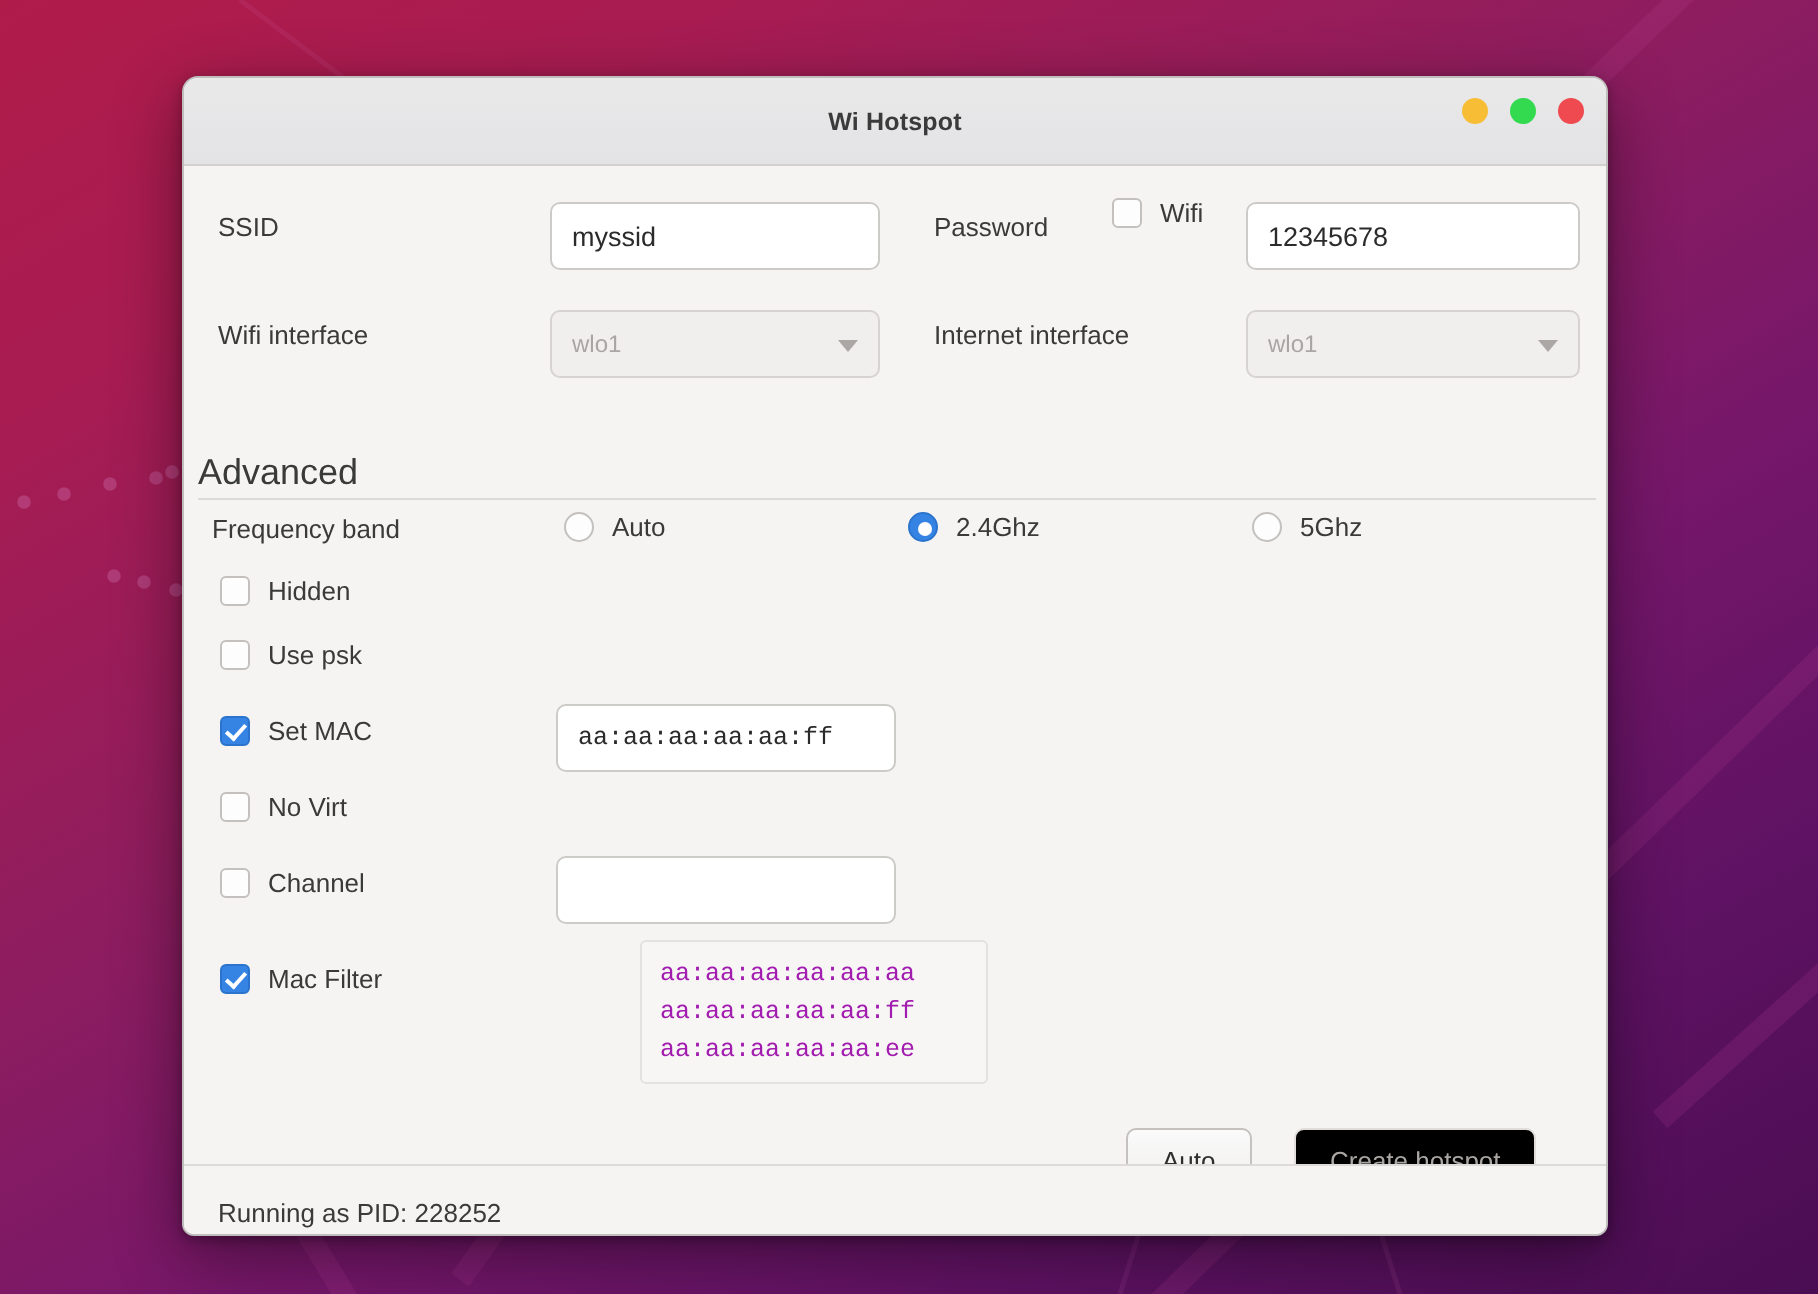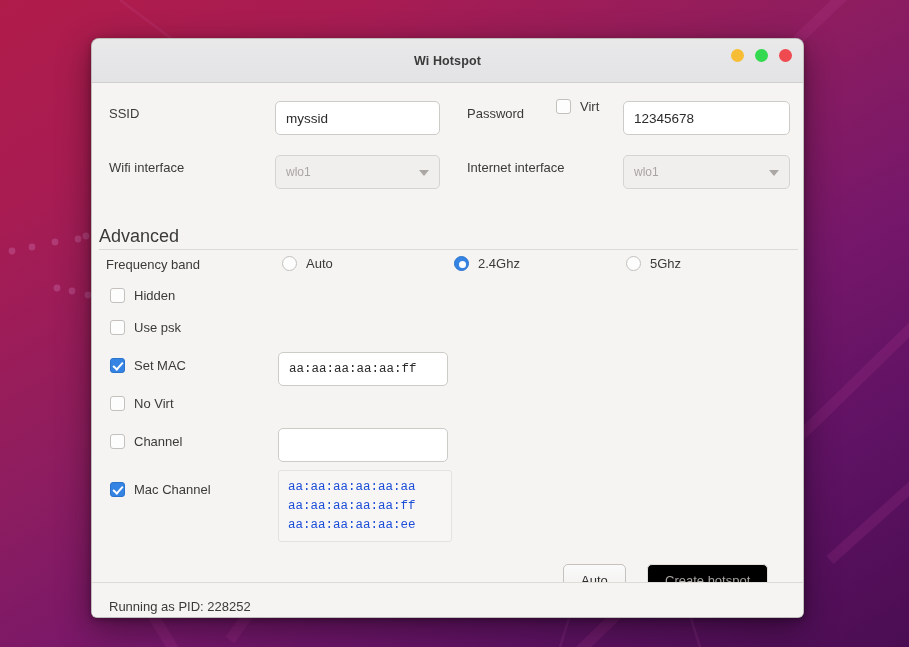--- a/index.html
+++ b/index.html
@@ -118,25 +118,26 @@
   }
   .cklabel { font-size: 13px; color: #3a3a38; margin-left: 9px; white-space: nowrap; }
 
   .ta {
     position: absolute;
     background: #f7f6f5;
     border: 1px solid #e4e2df;
     border-radius: 3px;
     font-family: "Liberation Mono", monospace;
     font-size: 12.5px;
-    color: #1d4ed8;
+    color: #a21caf;
     line-height: 19px;
     padding: 7px 9px;
     white-space: pre;
     overflow: hidden;
+    margin-left: 42px;
   }
 
   .btn {
     font-family: "Liberation Sans", sans-serif;
     font-size: 13px;
     height: 33px;
     padding: 0 17px;
     border-radius: 5px;
     border: 1px solid #c4c1be;
     background: linear-gradient(#fafafa, #efeeec);
@@ -207,21 +208,21 @@
       <div class="row" style="left:17px; top:23px;">
         <span class="lbl">SSID</span>
       </div>
       <input class="tf" style="position: absolute; left: 183px; top: 18px; width: 165px;" value="myssid">
 
       <div class="row" style="left:375px; top:23px;">
         <span class="lbl">Password</span>
       </div>
       <div class="row" style="left:464px; top:16px;">
         <span class="ck"></span>
-        <span class="cklabel">Virt</span>
+        <span class="cklabel">Wifi</span>
       </div>
       <input class="tf" style="position: absolute; left: 531px; top: 18px; width: 167px;" value="12345678">
 
       <div class="row" style="left:17px; top:77px;">
         <span class="lbl">Wifi interface</span>
       </div>
       <div class="combo" style="position:absolute; left:183px; top:72px; width:165px;">
         <span>wlo1</span>
         <span class="arrow"></span>
       </div>
@@ -275,21 +276,21 @@
       </div>
 
       <div class="row" style="left:18px; top:351px;text-align:center;">
         <span class="ck"></span>
         <span class="cklabel">Channel</span>
       </div>
       <input class="tf" style="position: absolute; left: 186px; top: 345px; width: 170px;" value="">
 
       <div class="row" style="left:18px; top:399px;">
         <span class="ck on"></span>
-        <span class="cklabel">Mac Channel</span>
+        <span class="cklabel">Mac Filter</span>
       </div>
       <div class="ta" style="left:186px; top:387px; width:174px; height:72px;">aa:aa:aa:aa:aa:aa
 aa:aa:aa:aa:aa:ff
 aa:aa:aa:aa:aa:ee</div>
 
       <button class="btn" style="position:absolute; left:471px; top:481px;">Auto</button>
       <button class="btn disabled" style="position:absolute; left:555px; top:481px;">Create hotspot</button>
 
       <div id="statusbar">
         <span class="txt">Running as PID: 228252</span>

